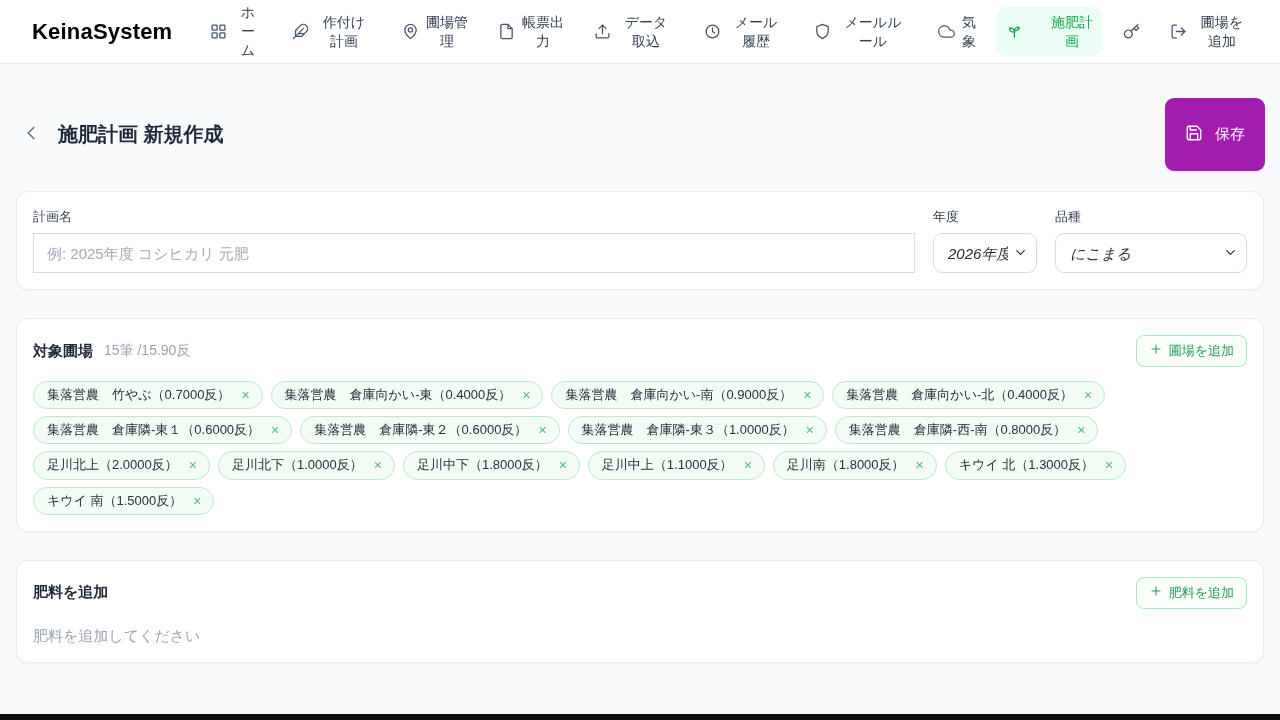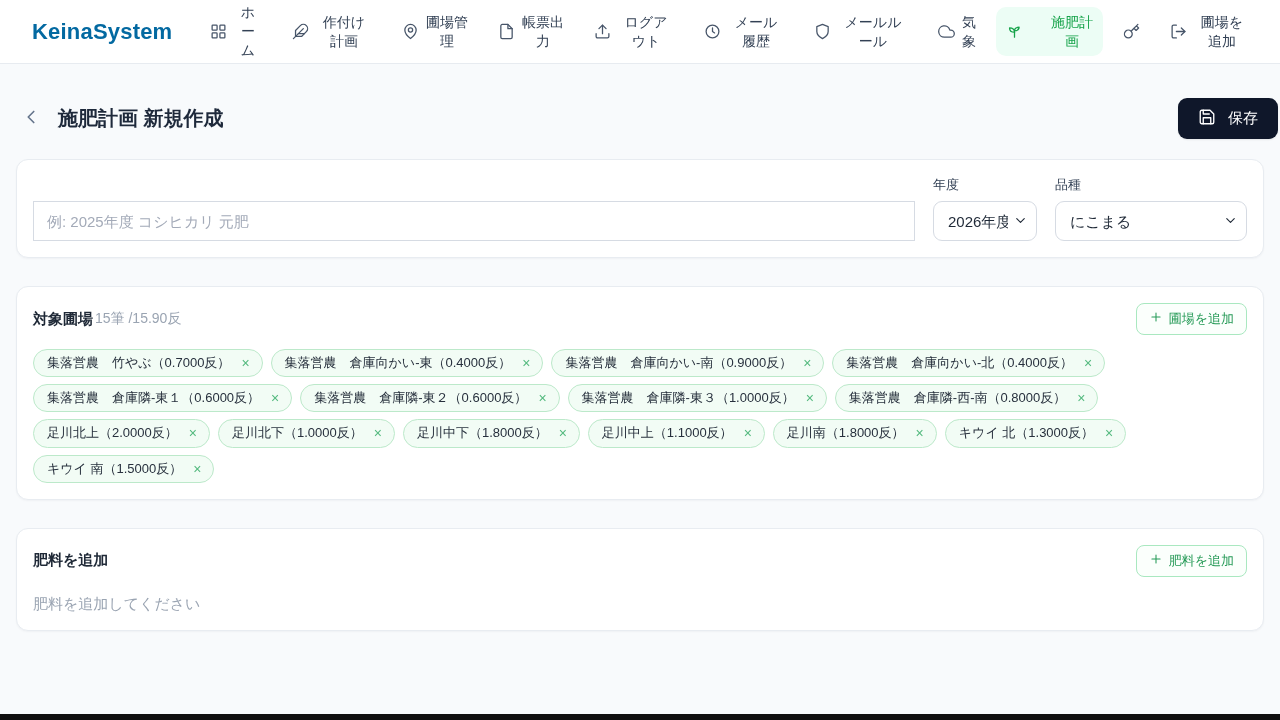--- a/index.html
+++ b/index.html
@@ -6,71 +6,71 @@
   html,body { width:1280px; height:720px; }
   body {
     font-family:"Liberation Sans","DejaVu Sans",sans-serif;
     background:#f8fafc; color:#1f2937; position:relative; overflow:hidden;
   }
   
   .navbar {
     height:64px; background:#ffffff; border-bottom:1px solid #e7ebf0;
     display:flex; align-items:center; padding:0 20px 0 32px;
   }
-  .logo { font-size:22px; font-weight:700; color:#0369a1; letter-spacing:.2px; white-space:nowrap; }
+  .logo { font-size:22px; font-weight:700; color:#000000; letter-spacing:.2px; white-space:nowrap; }
   .nav-items { margin-left:auto; display:flex; align-items:center; gap:10px; }
   .nav-item {
     display:flex; align-items:center; gap:7px; padding:6px 10px; border-radius:10px;
     color:#334155; font-size:14px; cursor:pointer;
   }
   .nav-item .nicon { color:#475569; display:flex; align-items:center; }
   .nav-item.active { background:#ecfdf5; color:#16a34a;gap:28px; }
   .nav-item.active .nicon { color:#16a34a; }
   .nav-label {
     display:inline-block; text-align:center; line-height:1.35;
     word-break:break-all; white-space:normal;
   }
   
   .page-header {
-    display:flex; align-items:center; margin:34px 2px 20px 16px;
+    display:flex; align-items:center; margin:34px 15px 20px 16px;
   }
   .back-btn { color:#64748b; display:flex; align-items:center; cursor:pointer; margin-left:4px; }
   .page-title { font-size:20px; font-weight:700; color:#1e293b; margin-left:16px; }
   .save-btn {
-    margin-left:auto; background:#0f172a; color:#fff; border:none; border-radius:9px;
-    font-size:15px; font-family:inherit; padding:10px 20px; display:flex; align-items:center; gap:12px;
+    margin-left:auto; background:#a21caf; color:#fff; border:none; border-radius:9px;
+    font-size:15px; font-family:inherit; padding:26px 20px; display:flex; align-items:center; gap:12px;
     cursor:pointer; box-shadow:0 1px 2px rgba(0,0,0,.08);
   }
   
   .card {
     background:#ffffff; border:1px solid #e8ecf1; border-radius:12px;
     margin:0 16px 28px 16px; padding:16px; box-shadow:0 1px 2px rgba(16,24,40,.04);
   }
   .form-row { display:flex; gap:18px; align-items:flex-end; }
   .field-col { display:flex; flex-direction:column; }
   .field-col.grow { flex:1; }
   .field-label { font-size:13px; color:#334155; margin-bottom:7px; }
   .text-input {
     height:40px; border:1px solid #d6dbe3; border-radius:0; padding:0 13px;
     font-size:15px; font-family:inherit; color:#1f2937; width:100%; background:#fff; outline:none;
   }
   .text-input::placeholder { color:#a3aab8; }
   .select-wrap { position:relative; }
   .select-wrap select {
     height:40px; border:1px solid #d6dbe3; border-radius:9px; background:#fff;
     font-size:15px; font-family:inherit; color:#1f2937; appearance:none; -webkit-appearance:none;
-    padding:0 28px 0 14px; outline:none; cursor:pointer; width:100%;
+    padding:0 28px 0 14px; outline:none; cursor:pointer; width:100%;font-style:italic;
   }
   .select-chevron { position:absolute; right:9px; top:12px; pointer-events:none; color:#1f2937; }
   .w-year { width:104px; }
   .w-variety { width:192px; }
   
   .section-head { display:flex; align-items:center; margin-bottom:14px; }
   .section-title { font-size:15px; font-weight:700; color:#1f2937; }
-  .section-summary { font-size:14px; color:#9aa4b2; margin-left:2px; }
+  .section-summary { font-size:14px; color:#9aa4b2; margin-left:11px; }
   .outline-btn {
     margin-left:auto; background:#fbfffc; color:#259a56; border:1px solid #a9e8c0;
     border-radius:8px; font-size:13px; font-family:Liberation Mono, monospace; padding:6px 12px;
     display:flex; align-items:center; gap:6px; cursor:pointer;
   }
   
   .tag-list { display:flex; flex-wrap:wrap; gap:7px 8px; }
   .tag {
     display:inline-flex; align-items:center; background:#f2fcf5; border:1px solid #bce9ca;
     border-radius:999px; padding:4px 10px 4px 13px; font-size:13px; color:#27303d;
@@ -129,21 +129,21 @@
         <span class="nav-label" style="width: 3em;">帳票出力</span>
       </div>
       <div class="nav-item">
         <span class="nicon">
           <svg width="17" height="17" viewBox="0 0 24 24" fill="none" stroke="currentColor" stroke-width="1.8" stroke-linecap="round" stroke-linejoin="round">
             <path d="M21 15v4a2 2 0 0 1-2 2H5a2 2 0 0 1-2-2v-4"></path>
             <polyline points="17 8 12 3 7 8"></polyline>
             <line x1="12" y1="3" x2="12" y2="15"></line>
           </svg>
         </span>
-        <span class="nav-label" style="width: 4em;">ログアウト</span>
+        <span class="nav-label" style="width: 4em;">データ取込</span>
       </div>
       <div class="nav-item">
         <span class="nicon">
           <svg width="17" height="17" viewBox="0 0 24 24" fill="none" stroke="currentColor" stroke-width="1.8" stroke-linecap="round" stroke-linejoin="round">
             <circle cx="12" cy="12" r="9"></circle>
             <polyline points="12 7 12 12 15 14"></polyline>
           </svg>
         </span>
         <span class="nav-label" style="width: 4em;">メール履歴</span>
       </div>
@@ -206,20 +206,21 @@
           <polyline points="17 21 17 13 7 13 7 21"></polyline>
           <polyline points="7 3 7 8 15 8"></polyline>
         </svg></span>
     <span>保存</span>
   </button>
 </div>
 
 <section class="card">
   <div class="form-row">
     <div class="field-col grow">
+      <label class="field-label">計画名</label>
       <input class="text-input" type="text" placeholder="例: 2025年度 コシヒカリ 元肥" style="">
     </div>
     <div class="field-col">
       <label class="field-label">年度</label>
       <div class="select-wrap w-year">
         <select id="year-select"><option value="2026年度" selected="">2026年度</option></select>
         <span class="select-chevron"><svg width="15" height="15" viewBox="0 0 24 24" fill="none" stroke="currentColor" stroke-width="1.8" stroke-linecap="round" stroke-linejoin="round">
               <polyline points="6 9 12 15 18 9"></polyline>
             </svg></span>
       </div>

